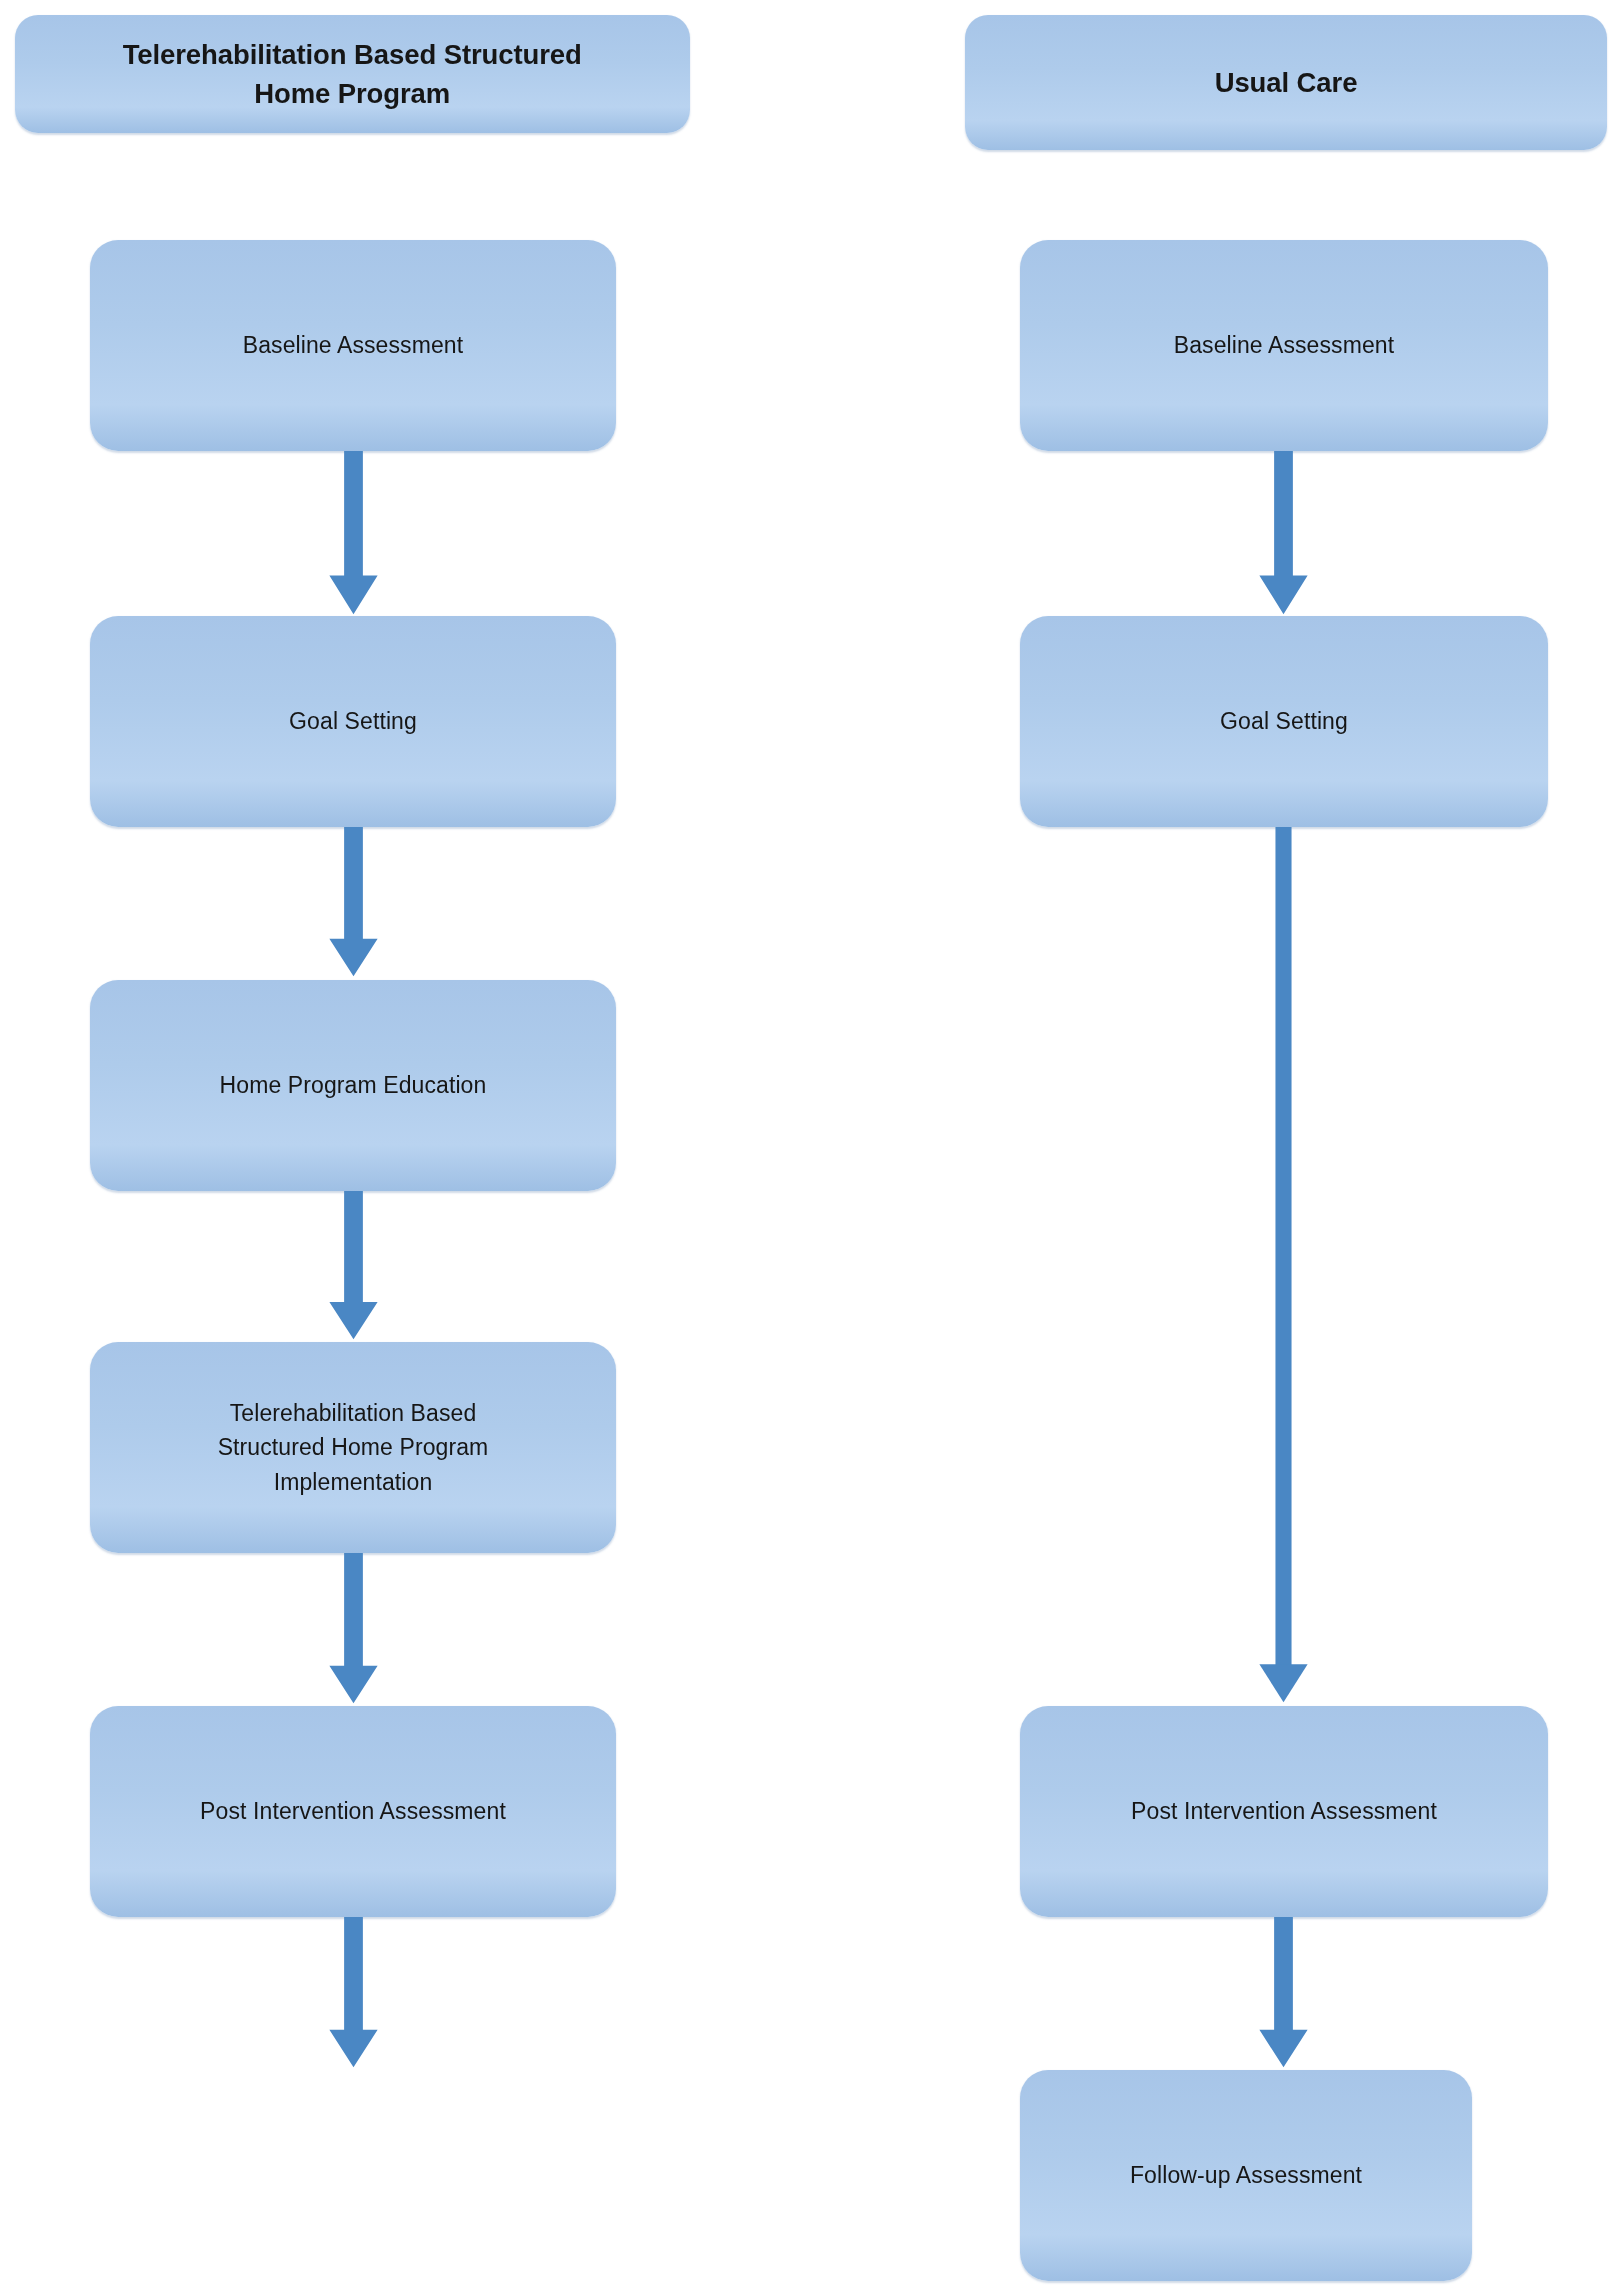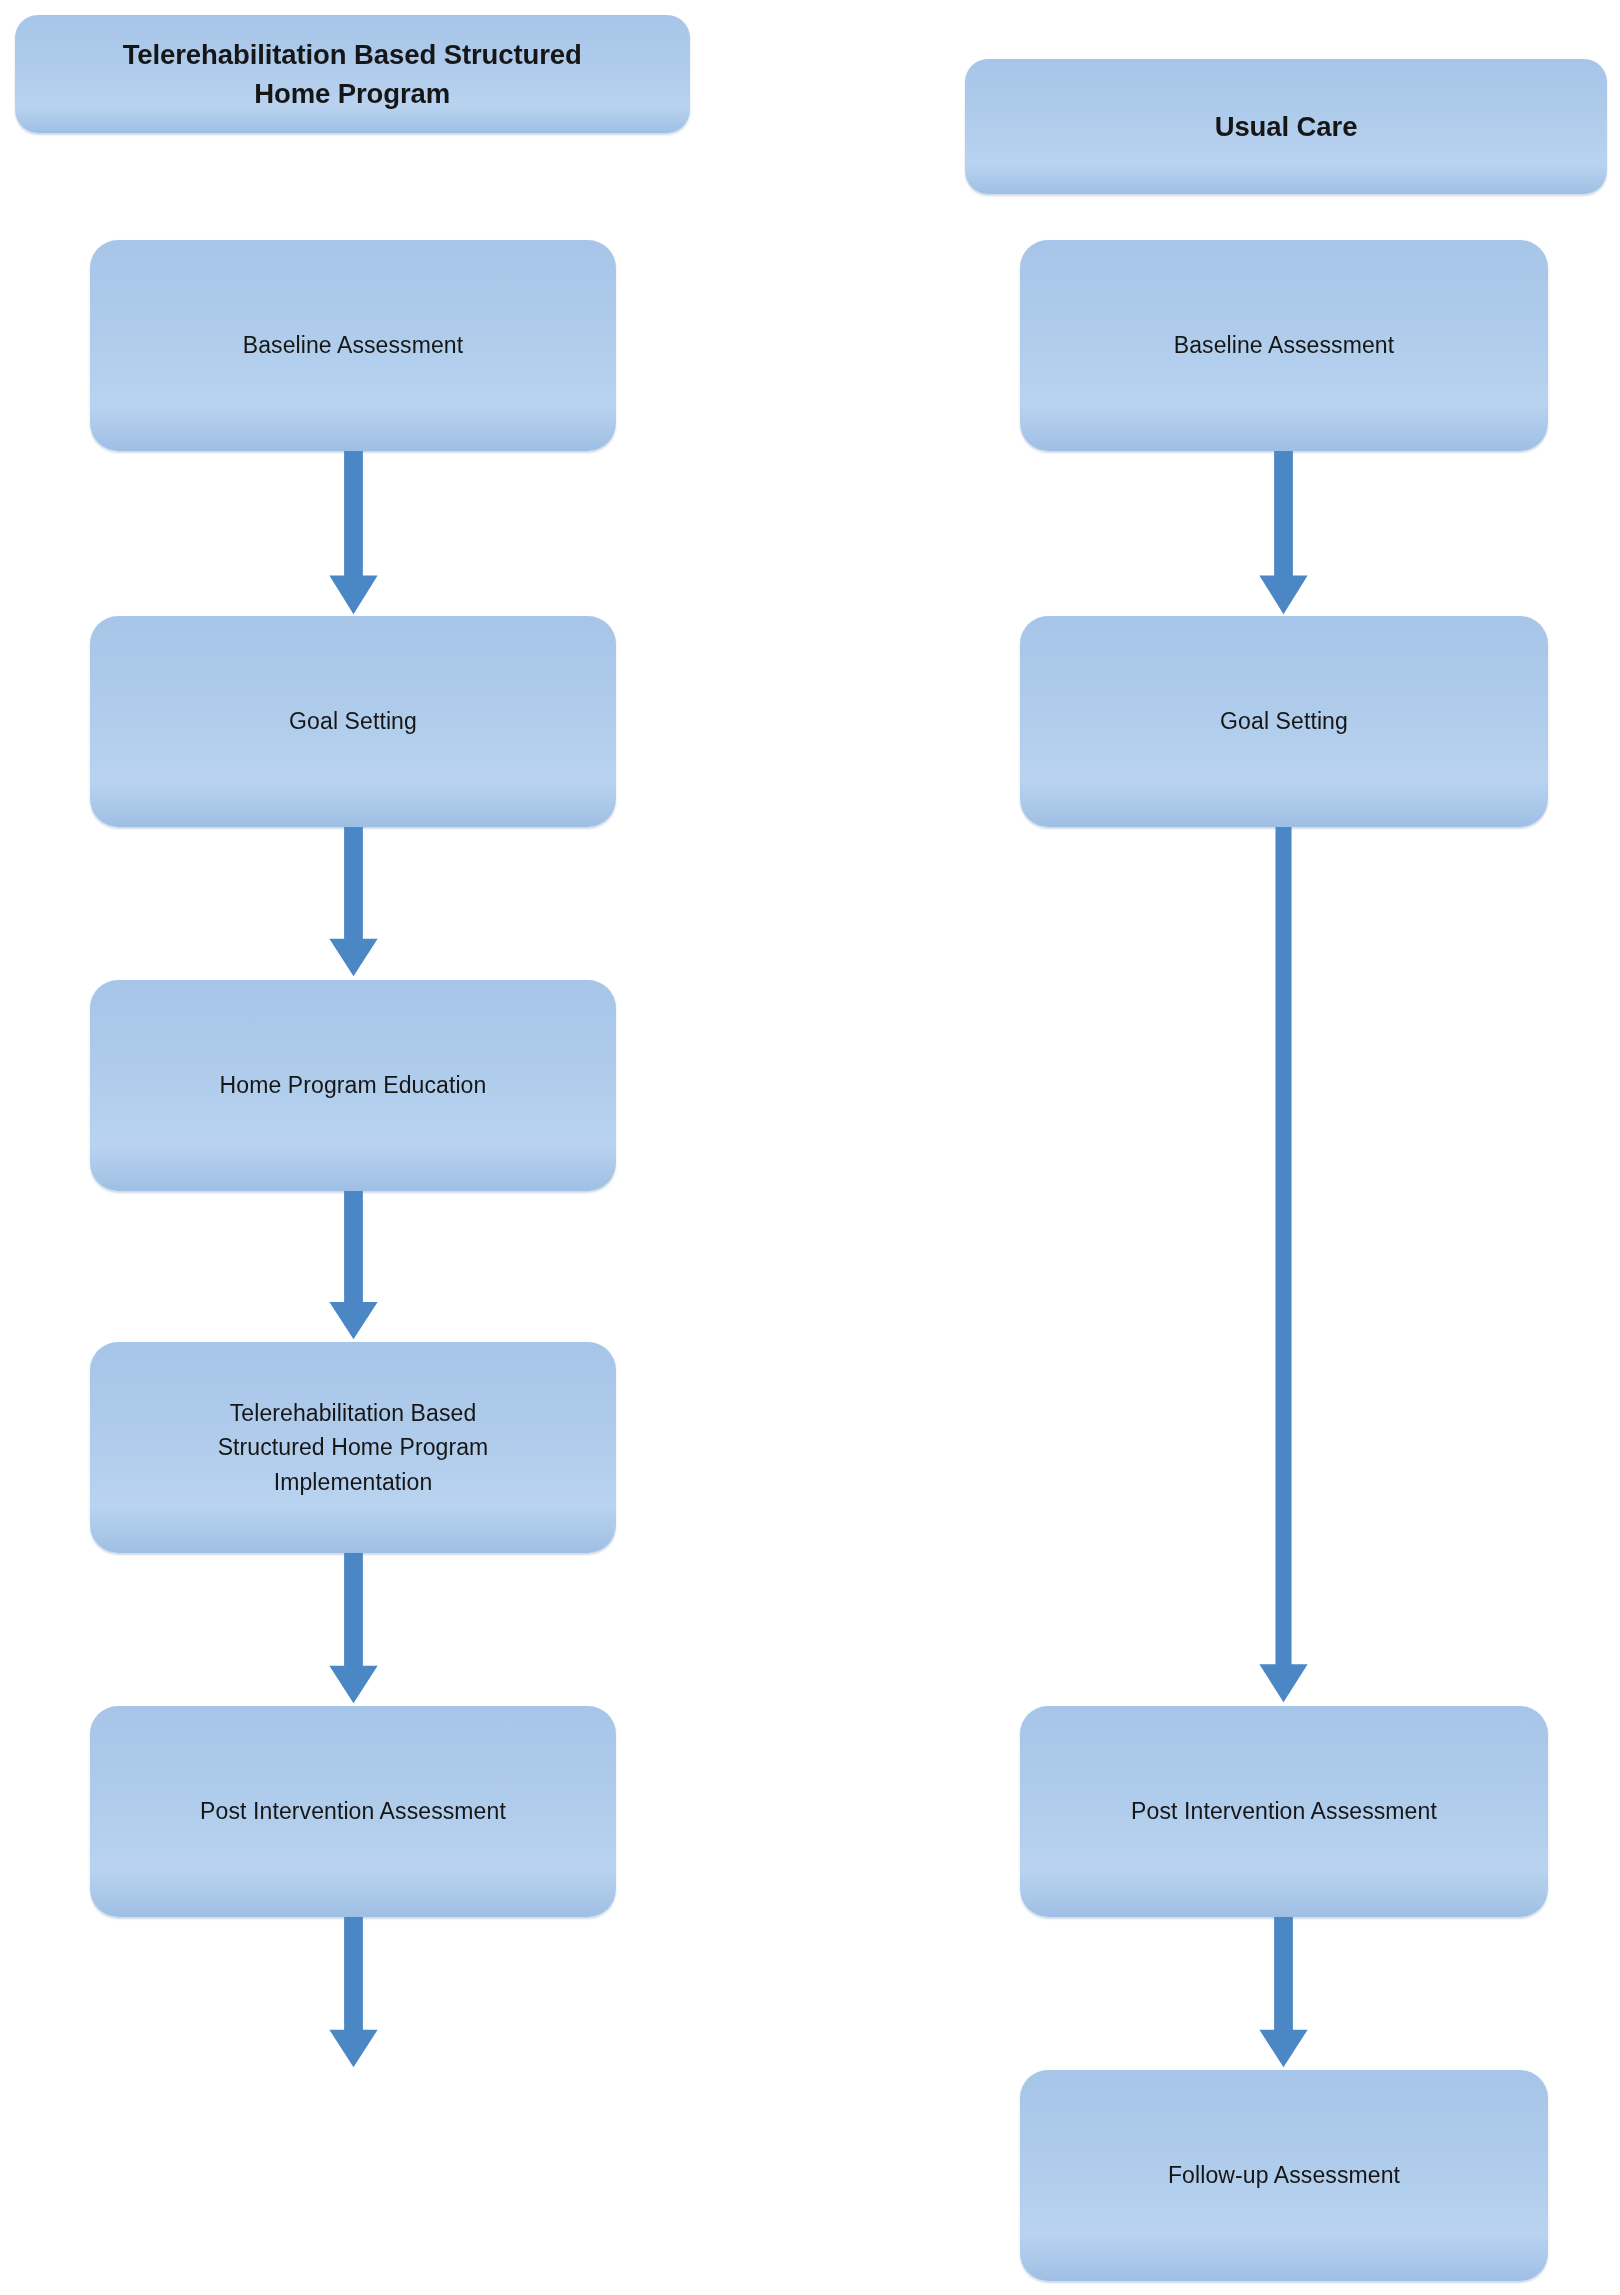--- a/index.html
+++ b/index.html
@@ -138,21 +138,21 @@
       <svg viewBox="0 0 100 228" preserveAspectRatio="none">
         <polygon points="36,0 64,0 64,168 86,168 50,224 14,168 36,168" fill="#4a87c4"></polygon>
       </svg>
     </div>
 
 
   </div>
 
   <div class="column" style="left:737px;width:884px;">
 
-    <div class="node header" style="left:228px; top:15.4px; width:642px; height:135px;margin-top:44px;">
+    <div class="node header" style="left:228px; top:15.4px; width:642px; height:135px;">
       <span class="node-text">Usual Care</span>
     </div>
 
     <div class="node process" style="left:283px; top:240px; width:528px; height:211px;">
       <span class="node-text">Baseline Assessment</span>
     </div>
 
     <div class="arrow" style="left:513px; top:451px; width:67px; height:166px;">
       <svg viewBox="0 0 100 248" preserveAspectRatio="none">
         <polygon points="36,0 64,0 64,186 86,186 50,244 14,186 36,186" fill="#4a87c4"></polygon>
@@ -173,20 +173,20 @@
     <div class="node process" style="left:283px; top:1706px; width:528px; height:211px;">
       <span class="node-text">Post Intervention Assessment</span>
     </div>
 
     <div class="arrow" style="left:513px; top:1917px; width:67px; height:153px;">
       <svg viewBox="0 0 100 228" preserveAspectRatio="none">
         <polygon points="36,0 64,0 64,168 86,168 50,224 14,168 36,168" fill="#4a87c4"></polygon>
       </svg>
     </div>
 
-    <div class="node process" style="left:283px; top:2070px; width:528px; height:211px;">
+    <div class="node process" style="left:283px; top:2070px; width:452px; height:211px;">
       <span class="node-text">Follow-up Assessment</span>
     </div>
 
   </div>
 
 </div>
 
 
 </body></html>

